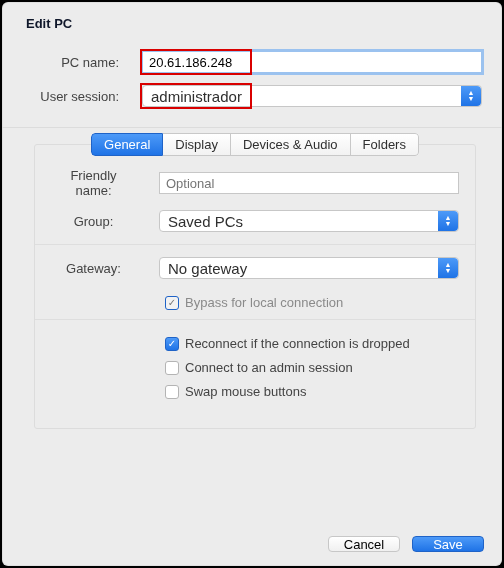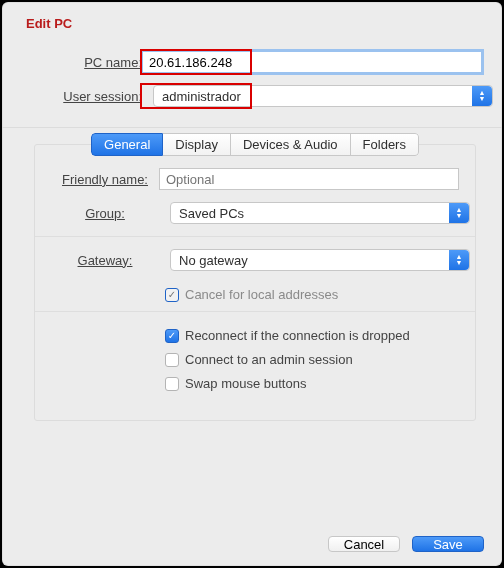--- a/index.html
+++ b/index.html
@@ -18,39 +18,38 @@
     background: #ececec;
     border-radius: 6px;
     overflow: hidden;
     box-shadow: inset 0 0 0 1px rgba(0,0,0,0.05);
   }
 
   .header {
     padding: 14px 18px 6px 24px;
     font-weight: 700;
     font-size: 13px;
-    color: #b91c1c;
+    color: #0f172a;
   }
 
   .top-form {
     padding: 14px 20px 8px 20px;
     border-bottom: 1px solid #dcdcdc;
   }
 
   .row {
     display: flex;
     align-items: center;
     margin-bottom: 12px;
   }
   .row .label {
     width: 120px;
     text-align: right;
-    padding-right: 0;
+    padding-right: 23px;
     color: #444;
-    text-decoration: underline;
   }
   .row .field {
     flex: 1;
     position: relative;
   }
 
   .text-input {
     width: 100%;
     height: 22px;
     border: 1px solid #c7c7c7;
@@ -77,23 +76,22 @@
 
   .select {
     width: 100%;
     height: 22px;
     border: 1px solid #c7c7c7;
     border-radius: 4px;
     background: #fff;
     display: flex;
     align-items: center;
     position: relative;
-    font-size: 13px;
+    font-size: 15px;
     padding-left: 8px;
-    margin-left: 11px;
   }
   .select .arrows {
     position: absolute;
     right: 0; top: 0;
     width: 20px; height: 100%;
     border-radius: 0 4px 4px 0;
     display: flex;
     flex-direction: column;
     align-items: center;
     justify-content: center;
@@ -277,21 +275,21 @@
           <span class="arrows">
               <span class="triup"></span>
               <span class="tridown"></span>
             </span>
         </div>
       </div>
     </div>
 
     <div class="checkbox-row disabled">
       <span class="chk disabled checked">✓</span>
-      <span>Cancel for local addresses</span>
+      <span>Bypass for local connection</span>
     </div>
 
     <div class="panel-divider"></div>
 
     <div class="checkbox-row">
       <span class="chk checked">✓</span>
       <span>Reconnect if the connection is dropped</span>
     </div>
     <div class="checkbox-row">
       <span class="chk"></span>

